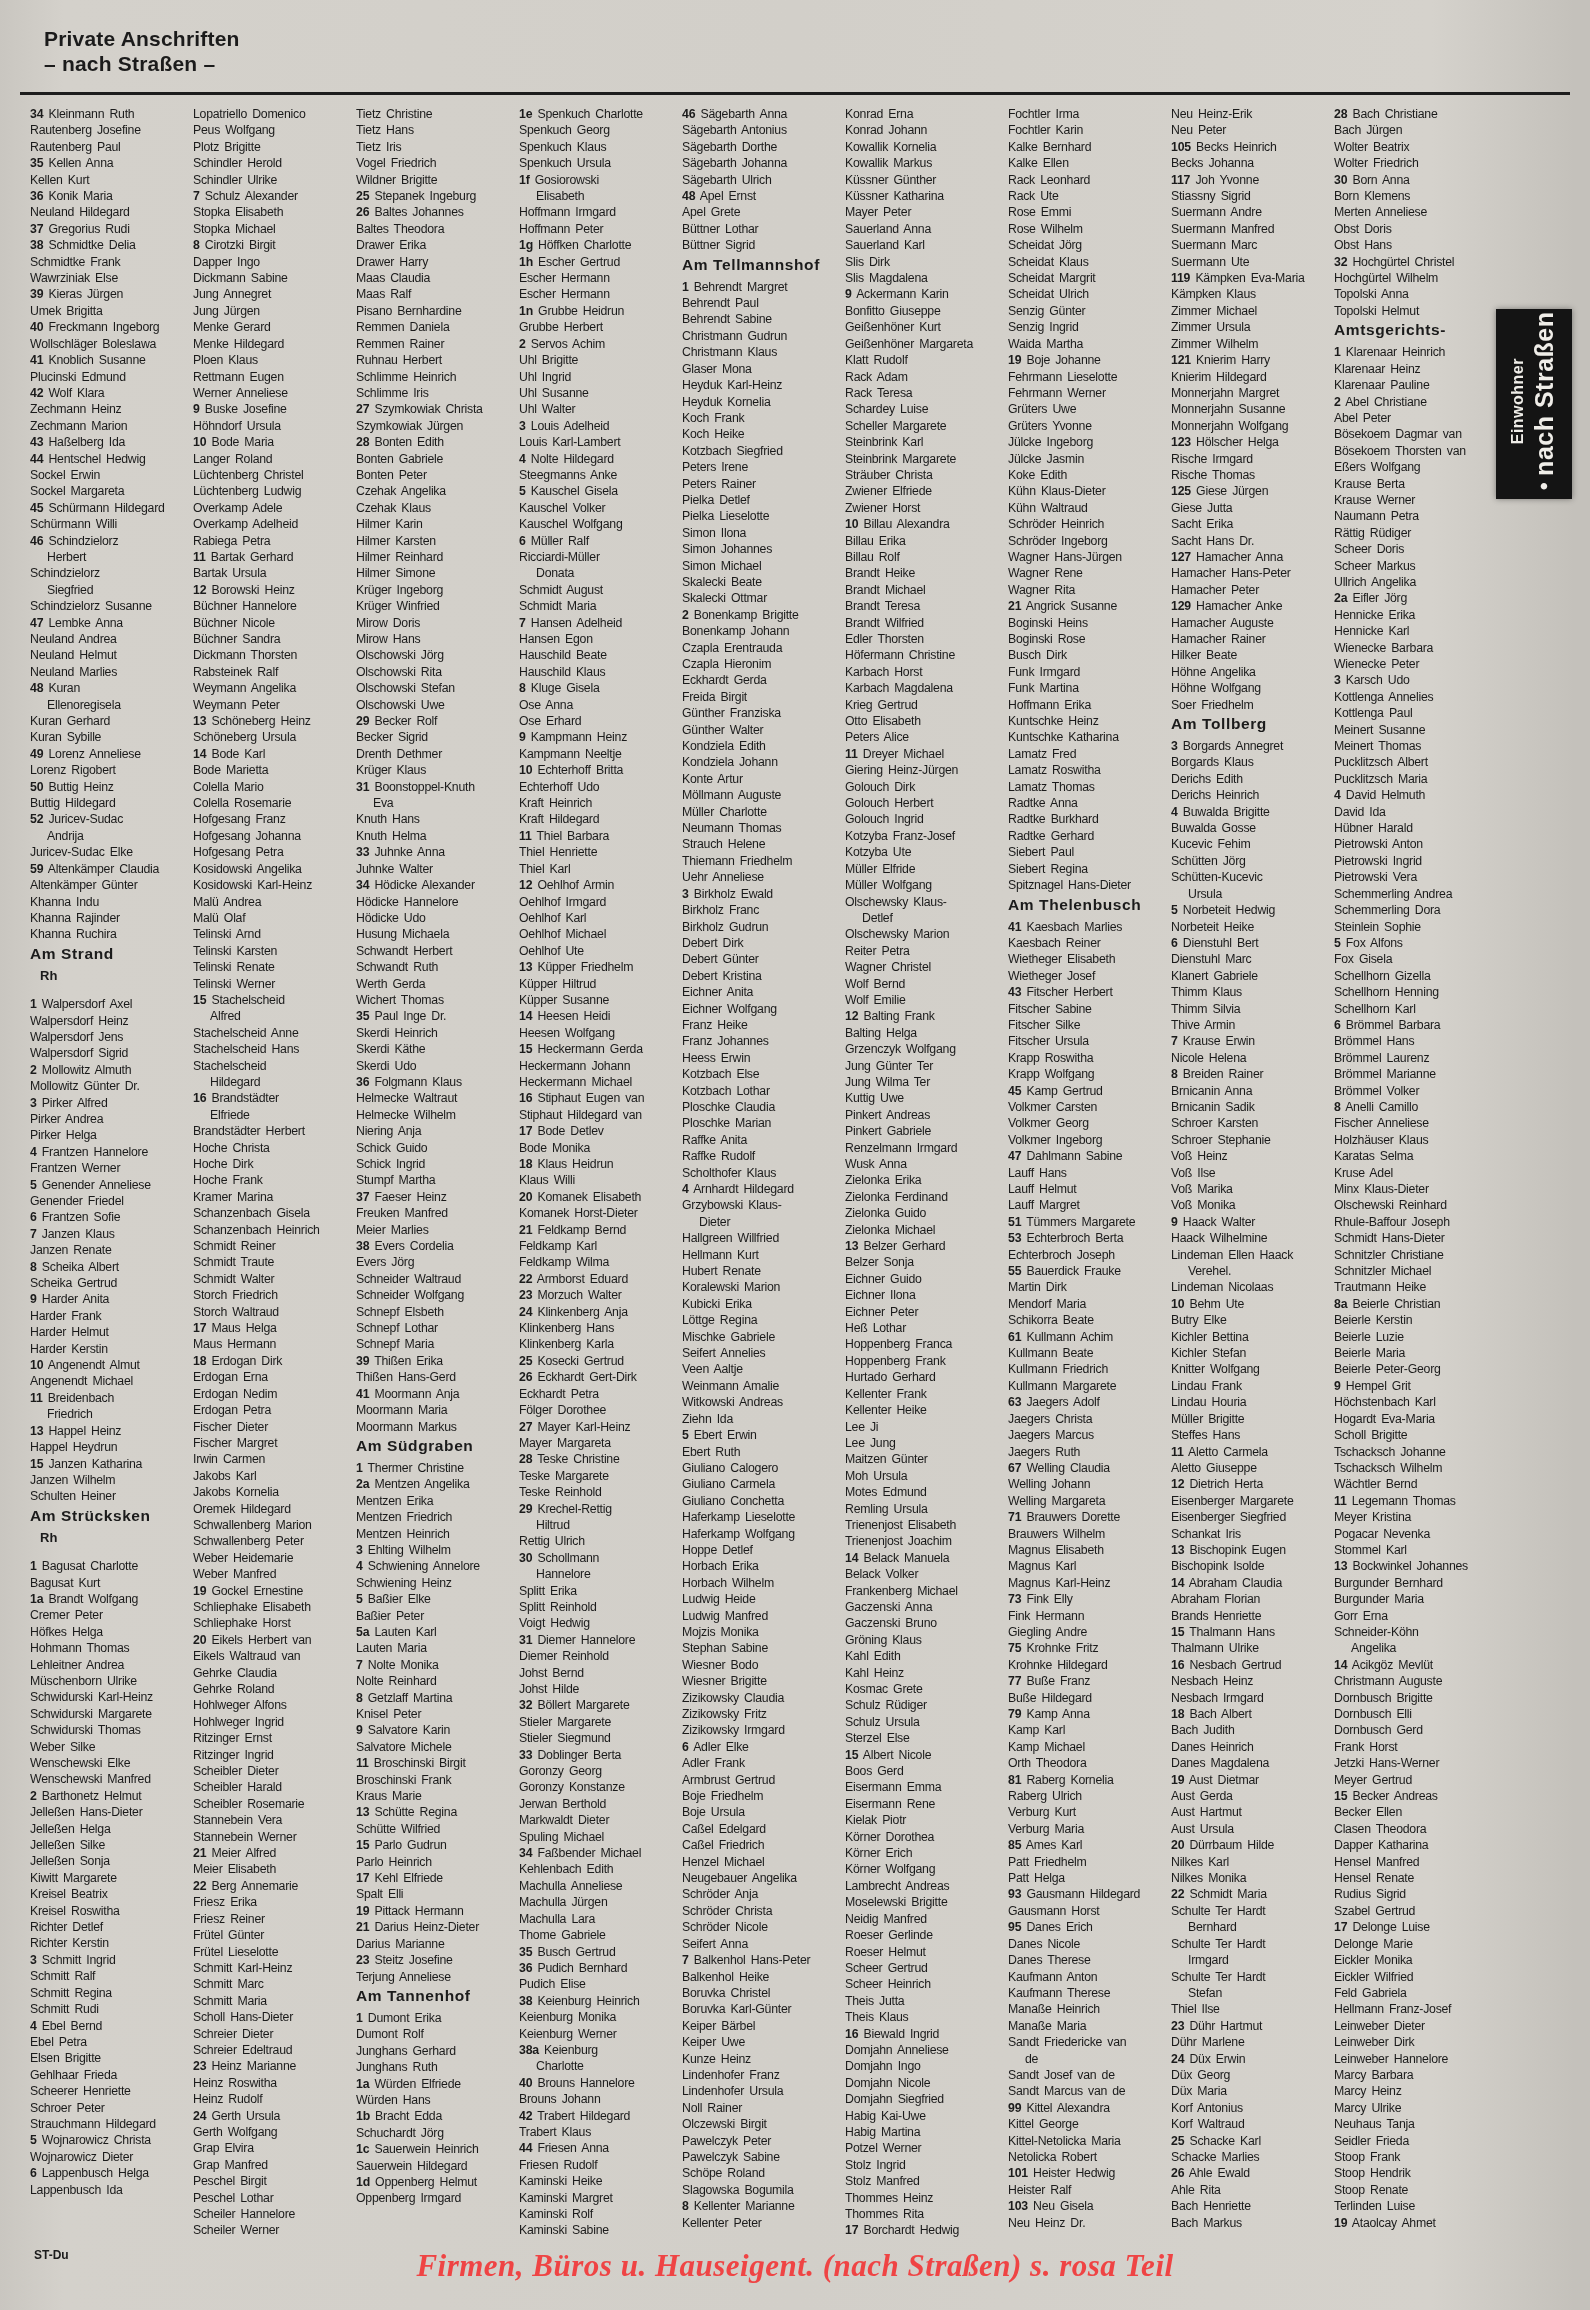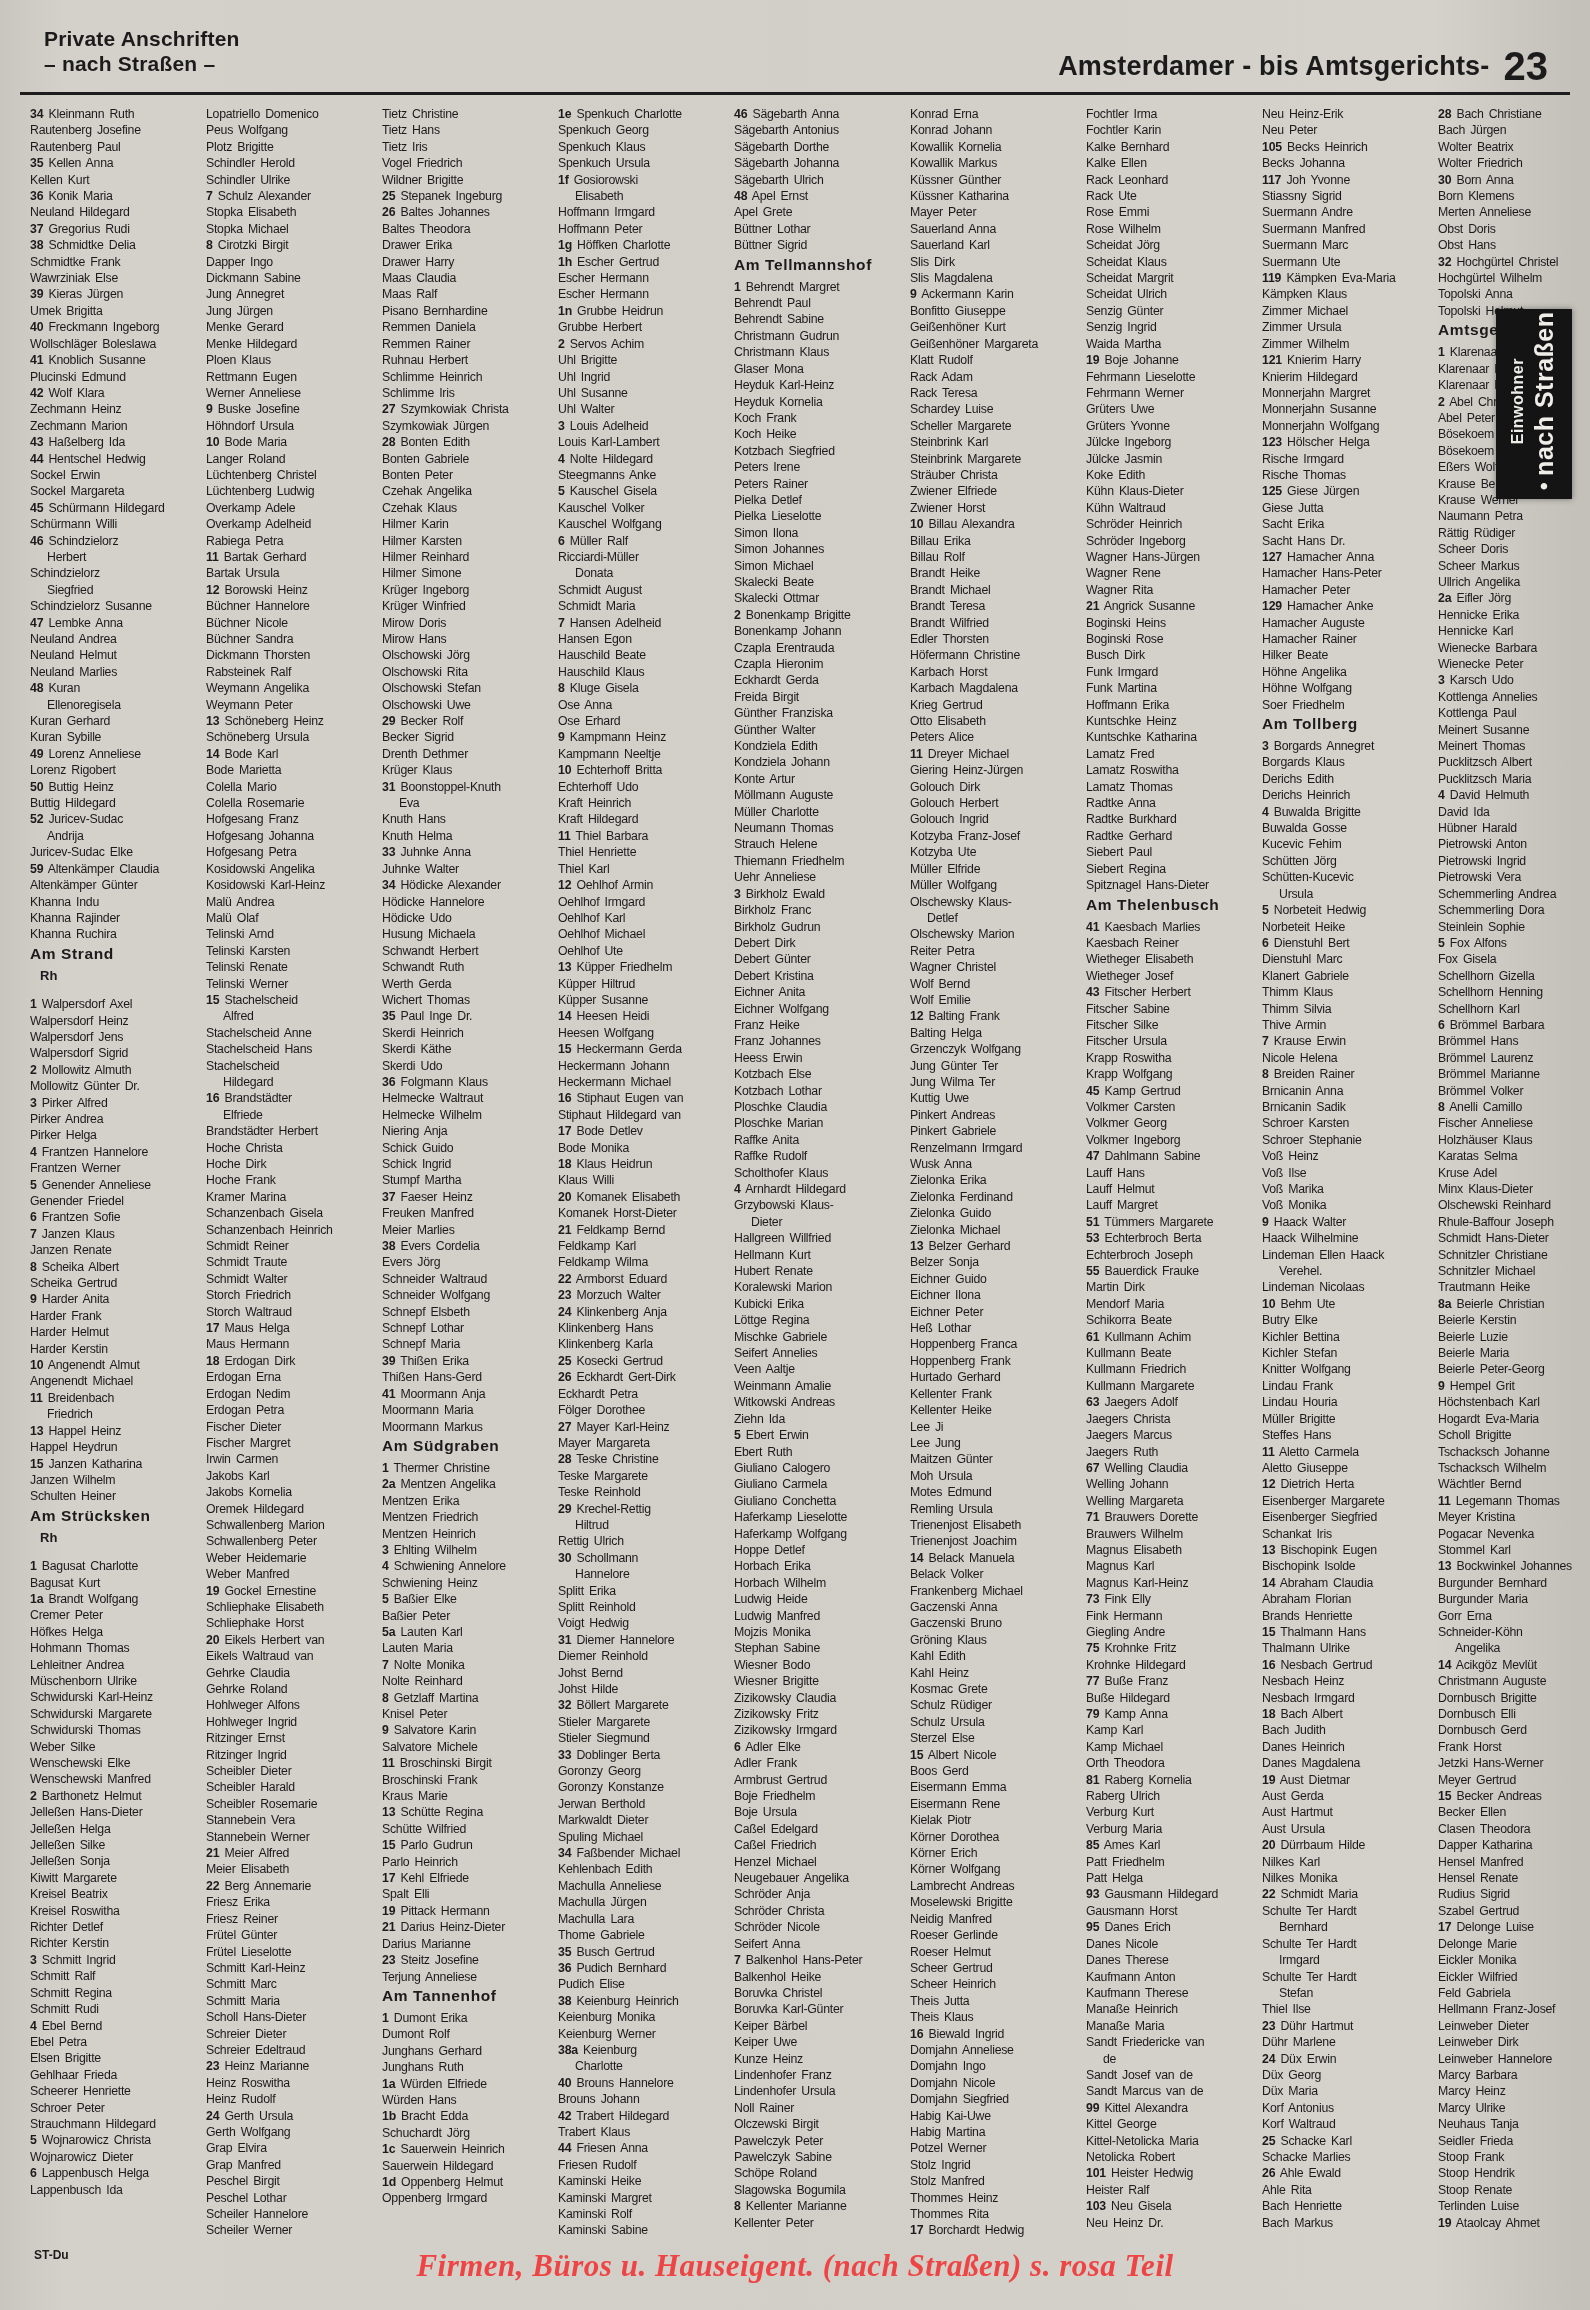--- a/index.html
+++ b/index.html
@@ -8,21 +8,21 @@
     background:linear-gradient(90deg,#c9c6c0 0%,#d4d1cb 4%,#d2cfc9 50%,#d5d2cc 90%,#c4c1bb 99%);
     font-family:"Liberation Sans","DejaVu Sans",sans-serif;color:#1b1b1b;
   }
   .page-header{position:absolute;top:26px;left:36px;right:42px;height:58px;}
   .ph-left{position:absolute;left:0;top:0;font-weight:bold;font-size:21px;line-height:25px;letter-spacing:.2px;margin-left:8px;}
   .ph-right{position:absolute;right:0;bottom:0;display:flex;align-items:flex-end;gap:14px;}
   .ph-title{font-weight:bold;font-size:27px;letter-spacing:.2px;padding-bottom:2px;}
   .ph-page{font-weight:bold;font-size:40px;line-height:36px;}
   .header-rule{position:absolute;top:92px;left:20px;right:20px;height:3px;background:#1d1d1d;}
 
-  .columns{position:absolute;top:106px;left:30px;width:1505px;display:flex;gap:14px;align-items:flex-start;}
+  .columns{position:absolute;top:106px;left:30px;width:1505px;display:flex;gap:1px;align-items:flex-start;}
   .col{width:162px;flex:0 0 162px;}
   .entry{font-size:12.3px;line-height:16.4px;letter-spacing:-.25px;word-spacing:2px;white-space:nowrap;}
   .entry b{letter-spacing:-.2px;}
   .cont{padding-left:17px;}
   .sec-header{font-weight:bold;font-size:15.5px;line-height:18px;letter-spacing:.6px;margin:2px 0 5px;white-space:nowrap;}
   .sub-header{font-weight:bold;font-size:13px;line-height:16.4px;margin:0 10px 12px;}
 
   .side-tab{
     position:absolute;top:309px;right:18px;width:76px;height:190px;background:#141414;
     display:flex;flex-direction:row;align-items:center;justify-content:center;gap:3px;
@@ -40,24 +40,20 @@
     font-size:31px;letter-spacing:.5px;color:#ef4444;
   }
 </style>
 </head>
 <body>
 
 <div class="page-header">
   <div class="ph-left">
     <div>Private Anschriften</div>
     <div>– nach Straßen –</div>
-  </div>
-  <div class="ph-right">
-    <span class="ph-title">Amsterdamer - bis Amtsgerichts-</span>
-    <span class="ph-page">23</span>
   </div>
 </div>
 <div class="header-rule"></div>
 
 <div class="columns">
     <div class="col">
       <div class="entry"><b>34</b> Kleinmann Ruth</div>
       <div class="entry">Rautenberg Josefine</div>
       <div class="entry">Rautenberg Paul</div>
       <div class="entry"><b>35</b> Kellen Anna</div>

